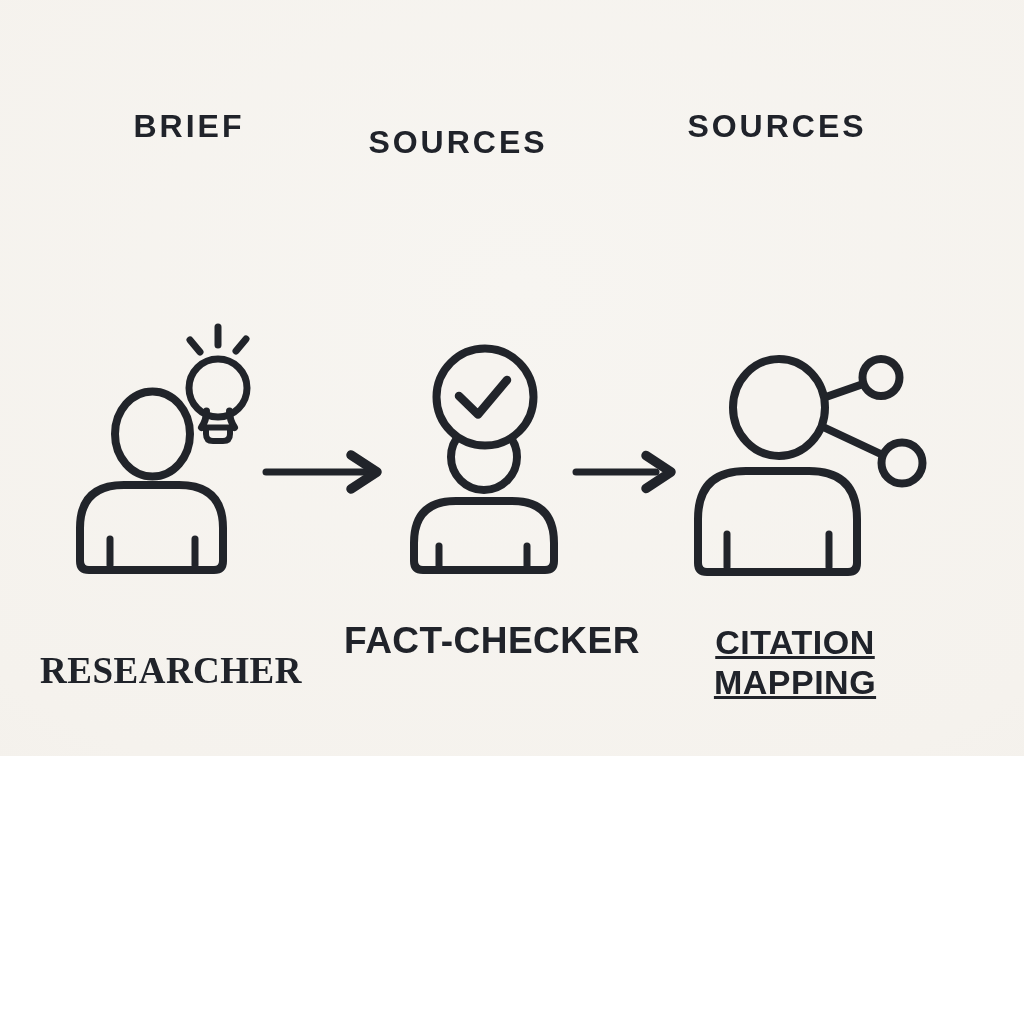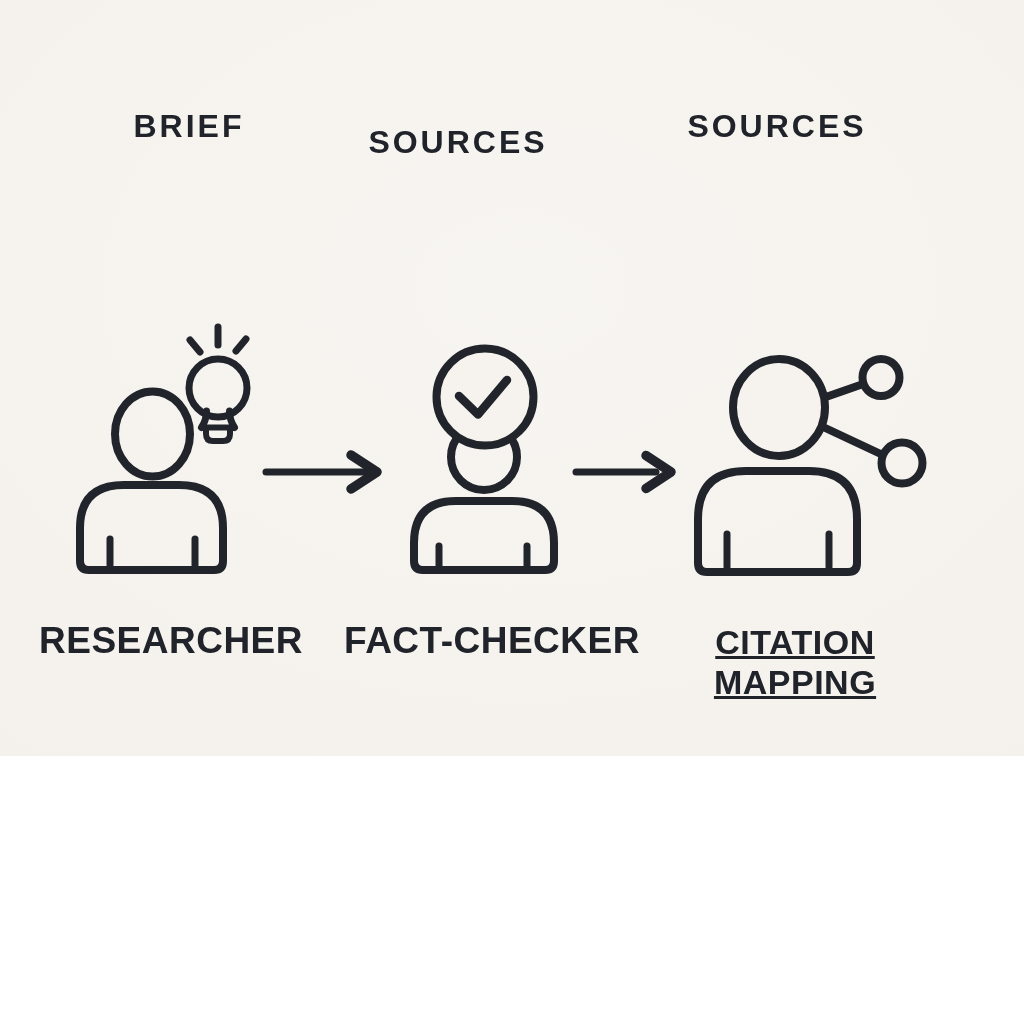--- a/index.html
+++ b/index.html
@@ -102,20 +102,20 @@
         <circle cx="881" cy="377.5" r="18.5" stroke-width="8" fill="#f6f3ef"></circle>
         <circle cx="902" cy="463" r="20.5" stroke-width="8" fill="#f6f3ef"></circle>
       </g>
       <ellipse cx="779" cy="407.5" rx="46" ry="48.5" stroke-width="8" fill="#f6f3ef"></ellipse>
       <path stroke-width="8" d="M 707 572 Q 698 572 698 563 L 698 519 Q 698 471 746 471 L 809 471 Q 857 471 857 519 L 857 563 Q 857 572 848 572 Z"></path>
       <line stroke-width="7" x1="727" y1="534" x2="727" y2="567"></line>
       <line stroke-width="7" x1="829" y1="534" x2="829" y2="567"></line>
     </g>
   </svg>
 
-  <div class="label role-label" style="left:171px; top:620px;">RESEARCHER</div>
+  <div class="label role-label" style="left:171px; top:649px;font-family:Liberation Serif, serif;">RESEARCHER</div>
   <div class="label role-label" style="left:492px; top:620px;">FACT-CHECKER</div>
   <div class="label role-label two-line" style="left:795px; top:622px;text-decoration:underline;">
     <span>CITATION</span>
     <span>MAPPING</span>
   </div>
 
 </div>
 
 </body></html>

